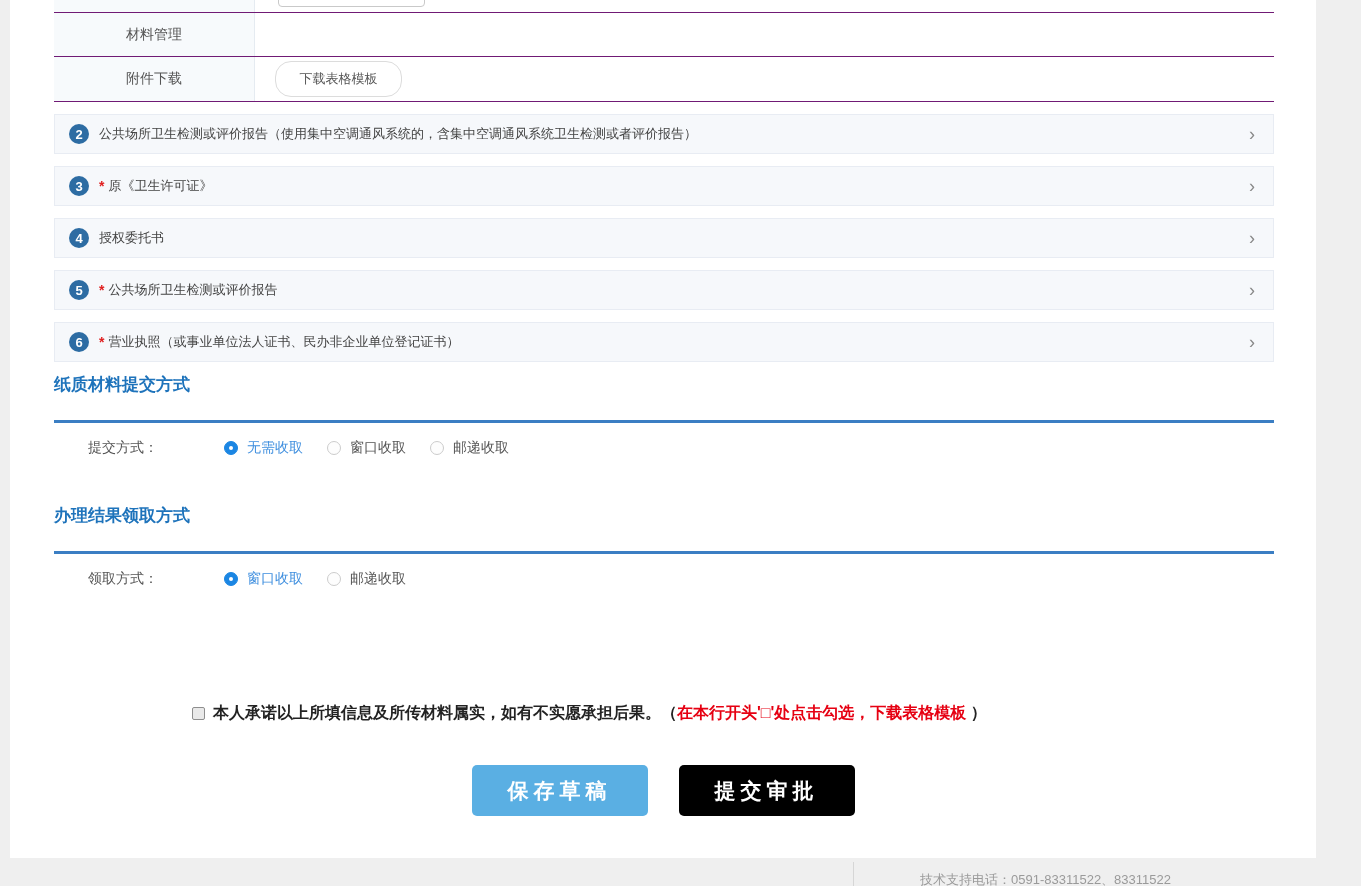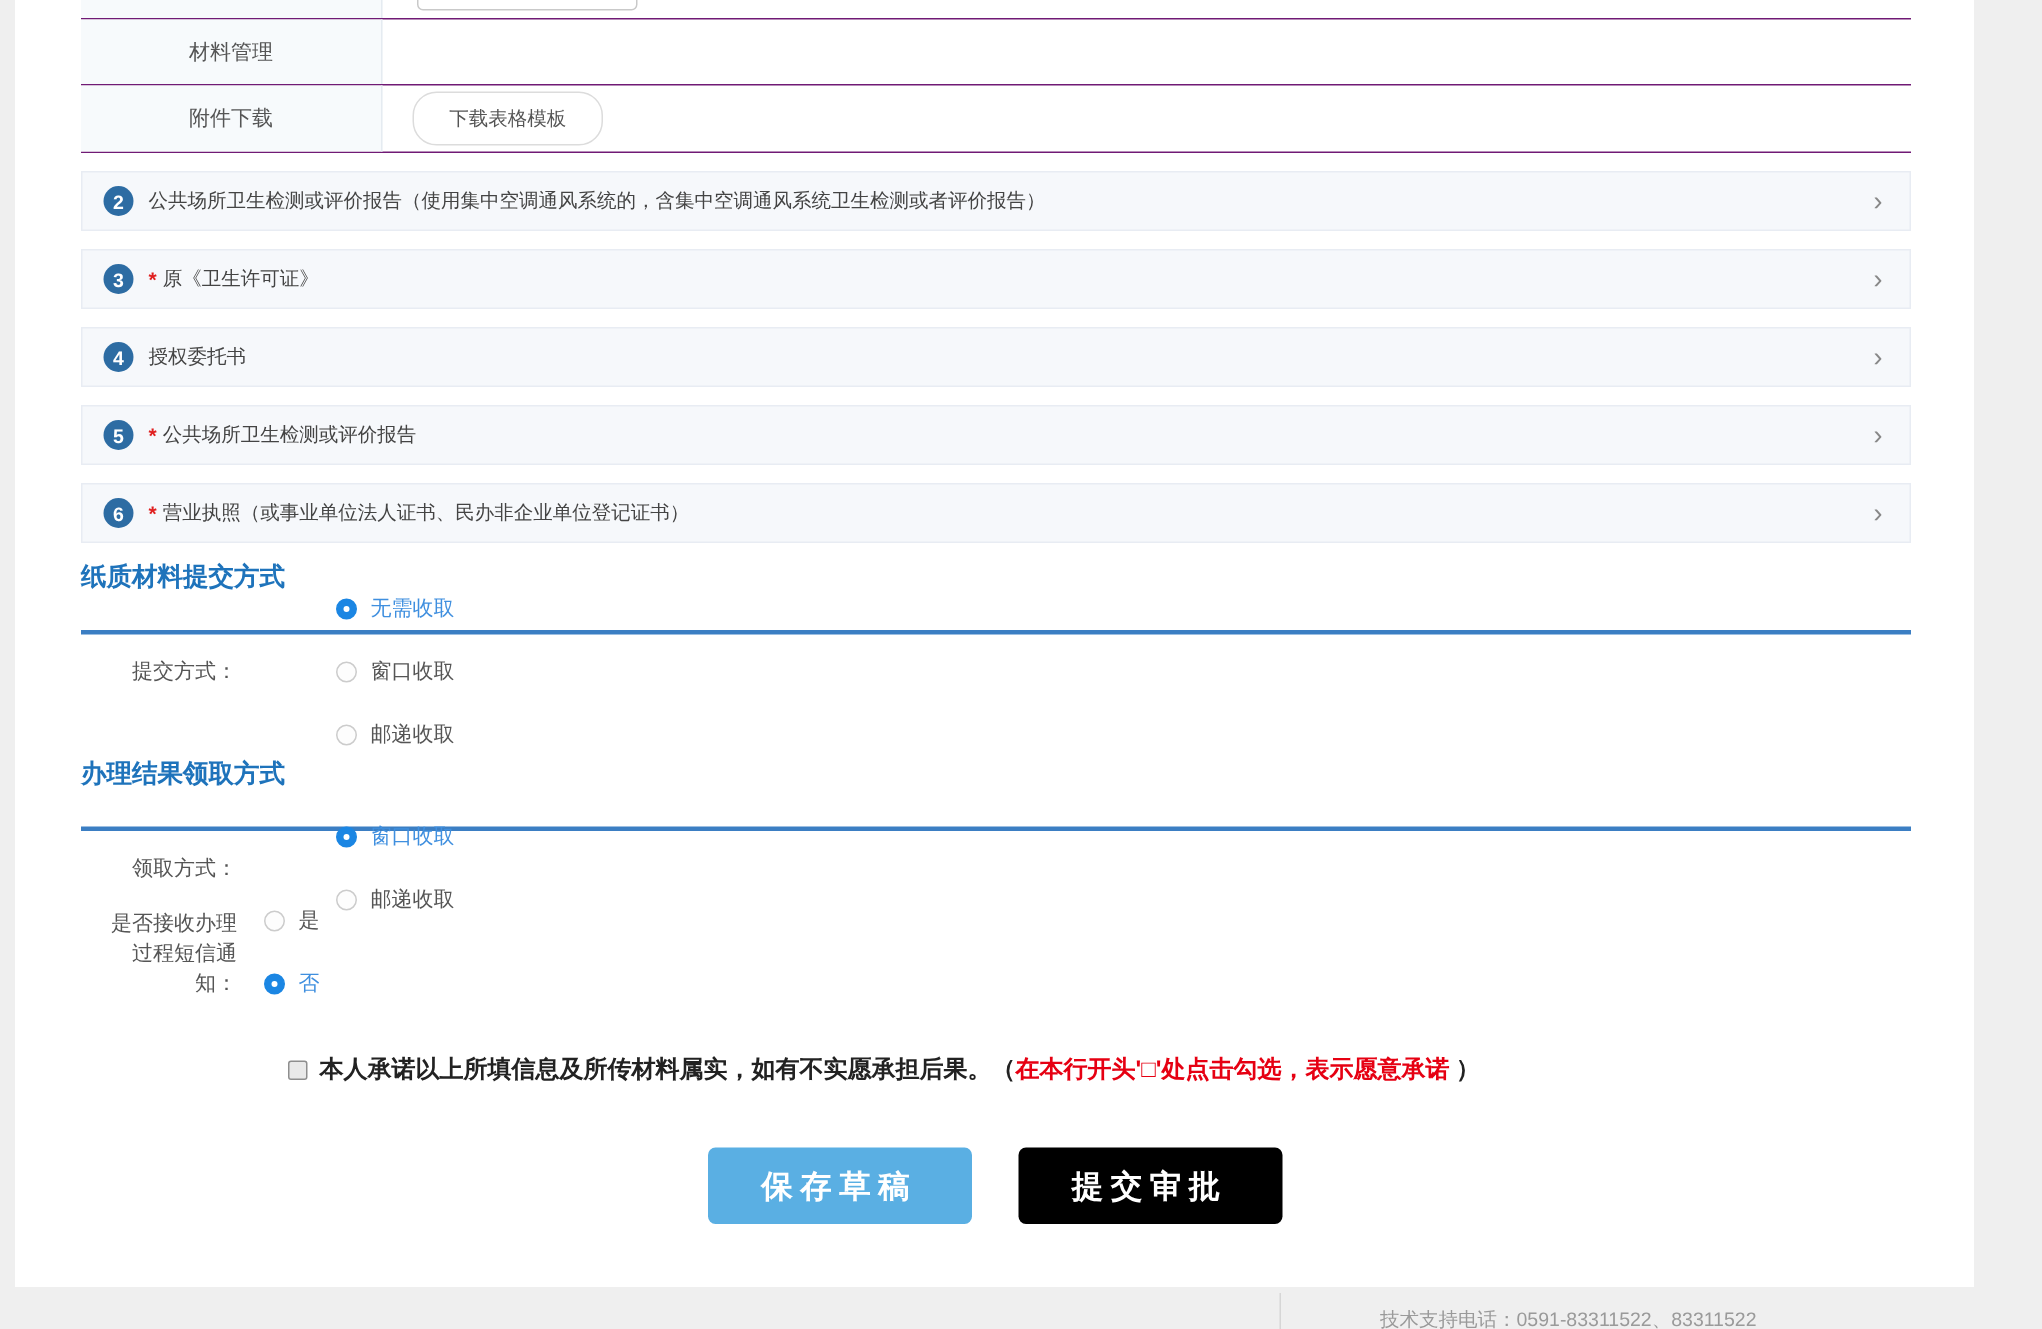--- a/index.html
+++ b/index.html
@@ -36,21 +36,21 @@
   .acc-title { font-size:13px; color:#444; }
   .chev { margin-left:auto; color:#888; font-size:18px; line-height:1; }
 
   
   .sec-h { position:absolute; left:54px; width:1220px; padding-bottom:25px;
     border-bottom:3px solid #3b7ec3; font-size:17px; font-weight:bold; color:#1e73bb; line-height:20px; }
 
   
   .rrow { position:absolute; left:54px; display:flex; align-items:center; height:28px;gap:48px; }
   .rlabel { width:104px; text-align:right; font-size:14px; color:#555; }
-  .rgroup { display:flex; align-items:flex-end; margin-left:18px; gap:24px;flex-direction:column; }
+  .rgroup { display:flex; align-items:flex-end; margin-left:18px; gap:24px; }
   .radio { display:flex; align-items:center; cursor:pointer; }
   .rb { width:14px; height:14px; border-radius:50%; border:1px solid #ccc; background:#fdfdfd;
     position:relative; flex:0 0 14px; }
   .rb.sel { background:#1b86e3; border-color:#1b86e3; }
   .rb.sel::after { content:""; position:absolute; left:4px; top:4px; width:4px; height:4px;
     background:#fff; border-radius:50%; }
   .rl { margin-left:9px; font-size:14px; color:#555; }
   .rl.on { color:#3f8fdf; }
 
   .smsrow { position:absolute; left:54px; top:605px; display:flex; align-items:center; }
@@ -160,37 +160,24 @@
         <span class="rb sel"></span>
         <span class="rl on">窗口收取</span>
       </label>
       <label class="radio">
         <span class="rb"></span>
         <span class="rl">邮递收取</span>
       </label>
     </div>
   </div>
 
-  <div class="smsrow">
-    <div class="smslabel">是否接收办理过程短信通知：</div>
-    <div class="rgroup">
-      <label class="radio">
-        <span class="rb"></span>
-        <span class="rl">是</span>
-      </label>
-      <label class="radio">
-        <span class="rb sel"></span>
-        <span class="rl on">否</span>
-      </label>
-    </div>
-  </div>
 
   <div class="confirm">
     <span class="cb"></span>
-    <span class="ctext"><span>本人承诺以上所填信息及所传材料属实，如有不实愿承担后果。（</span><span class="red">在本行开头'□'处点击勾选，表示愿意承诺</span><span> ）</span></span>
+    <span class="ctext"><span>本人承诺以上所填信息及所传材料属实，如有不实愿承担后果。（</span><span class="red">在本行开头'□'处点击勾选，下载表格模板</span><span> ）</span></span>
   </div>
 
   <div class="btnrow">
     <button class="btn save">保存草稿</button>
     <button class="btn submit">提交审批</button>
   </div>
 
   <div class="fdivider"></div>
   <div class="ftext">技术支持电话：0591-83311522、83311522</div>
 </div>

